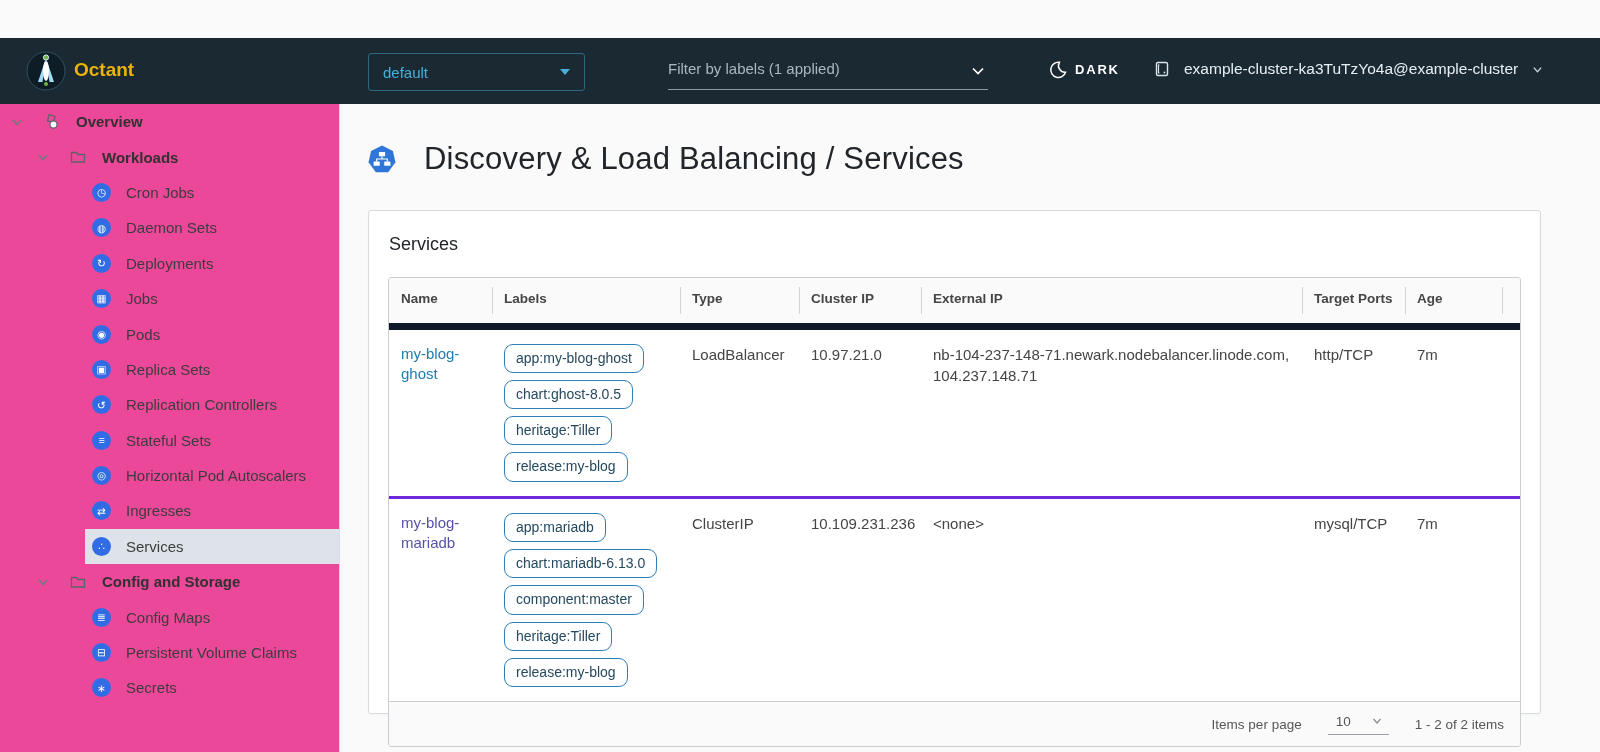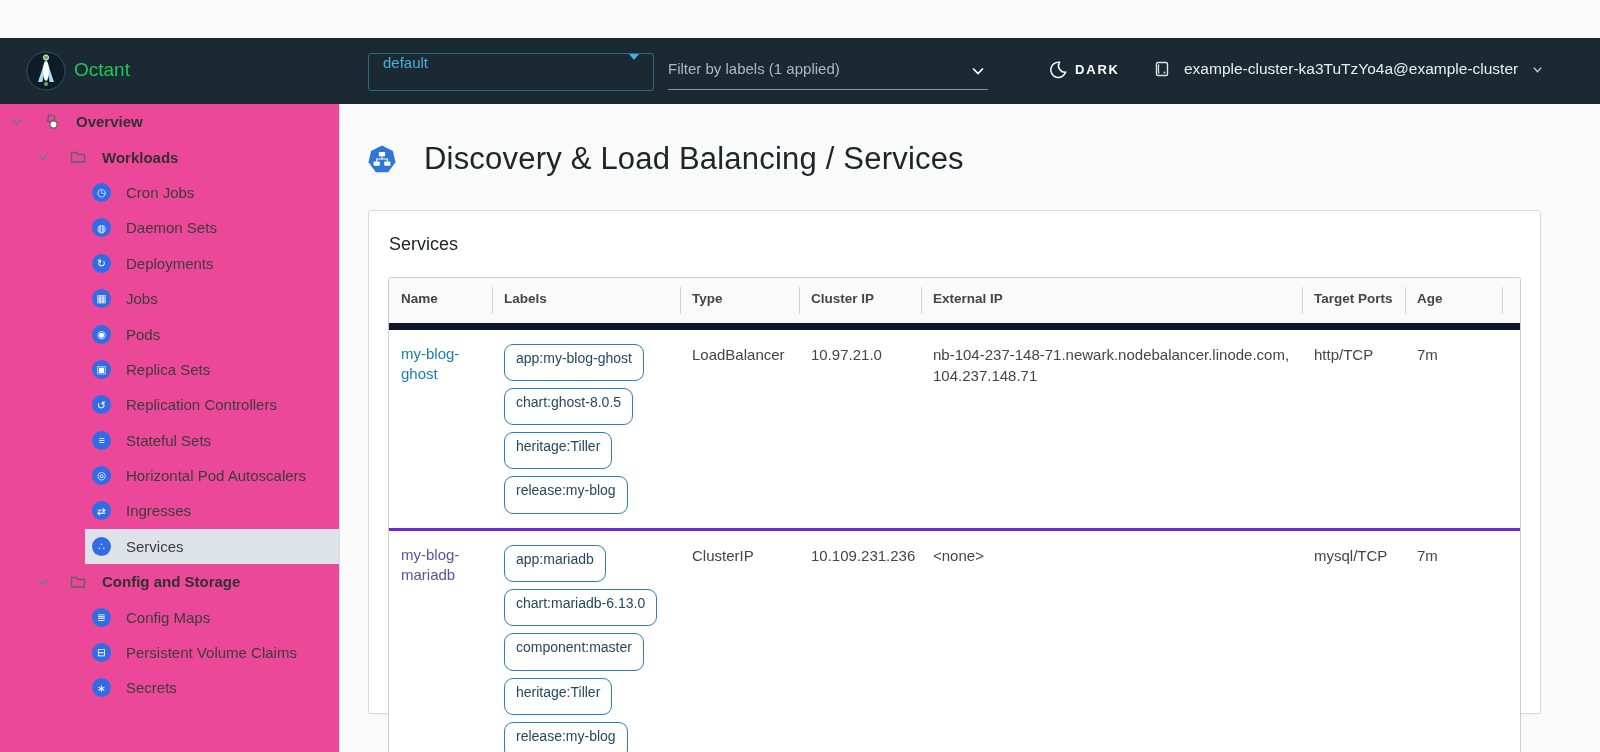--- a/index.html
+++ b/index.html
@@ -18,26 +18,26 @@
   .topbar-close {
     position:absolute; right:16px; top:10px; width:18px; height:18px; cursor:pointer;
   }
 
   
   .header {
     position:absolute; left:0; top:38px; width:1600px; height:66px;
     background:#1b2a32; color:#fafafa;
   }
   .logo { position:absolute; left:26px; top:13px; width:40px; height:40px; }
-  .app-name { position:absolute; left:74px; top:21px; font-size:19px; font-weight:400; color:#22c55e; }
+  .app-name { position:absolute; left:74px; top:21px; font-size:19px; font-weight:700; color:#eab308; }
 
   .ns-select {
-    position:absolute; left:368px; top:15px; width:286px; height:38px;
-    border:1px solid #2e6882; border-radius:3px; display:flex; align-items:flex-start;
-    padding:0 14px; cursor:pointer;
+    position:absolute; left:368px; top:15px; width:217px; height:38px;
+    border:1px solid #2e6882; border-radius:3px; display:flex; align-items:center;
+    padding:14px 14px; cursor:pointer;
   }
   .ns-select .val { color:#49afd9; font-size:15px; flex:1; }
   .ns-caret { width:0; height:0; border-left:5px solid transparent; border-right:5px solid transparent; border-top:6px solid #49afd9; }
 
   .label-filter {
     position:absolute; left:668px; top:22px; width:320px; height:30px; cursor:pointer;
     border-bottom:1px solid #8a979e;
   }
   .label-filter .ph { font-size:15px; color:#aab8c0;margin-top:13px; }
   .label-filter .chev { position:absolute; right:2px; top:3px; }
@@ -105,33 +105,33 @@
     vertical-align:top; padding:14px 12px; font-size:15px; color:#454545; line-height:1.45;
     background:#fff;
   }
   tbody tr + tr td { border-top:3px solid #6d28d9; }
   .row-link { font-size:15px; text-decoration:none; line-height:1.35; display:inline-block; }
   .row-link.fresh { color:#1c7db0; }
   .row-link.visited { color:#5752a8; }
   .chip {
     display:block; width:max-content; max-width:100%;
     border:1px solid #2d7fb8; border-radius:9px; background:#fff;
-    padding:3px 11px 12px; margin:0 0 7px 0;
+    padding:3px 11px 4px; margin:0 0 7px 0;
     font-size:14px; color:#25495f; cursor:pointer;
   }
   .chip:last-child { margin-bottom:0; }
 
   .dg-footer {
     background:#fafafa; border-top:1px solid #c9ced3; height:45px;
     display:flex; align-items:center; justify-content:flex-end; padding:0 16px;
     font-size:13.5px; color:#565656;
   }
   .ipp-label { margin-right:26px; }
   .ipp-select {
-    display:flex; align-items:center; gap:36px; border-bottom:1px solid #9aa0a5;
+    display:flex; align-items:center; gap:20px; border-bottom:1px solid #9aa0a5;
     padding:0 6px 5px 8px; cursor:pointer; margin-right:26px; color:#565656;
   }
   .range { color:#565656; }
 
   svg { display:block; }
 </style>
 </head>
 <body>
 
 <div class="app">

